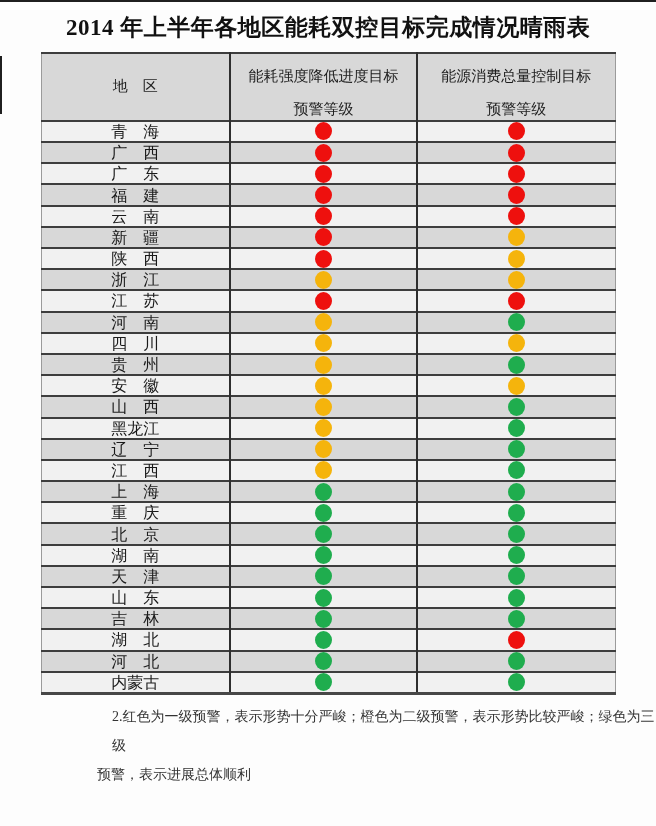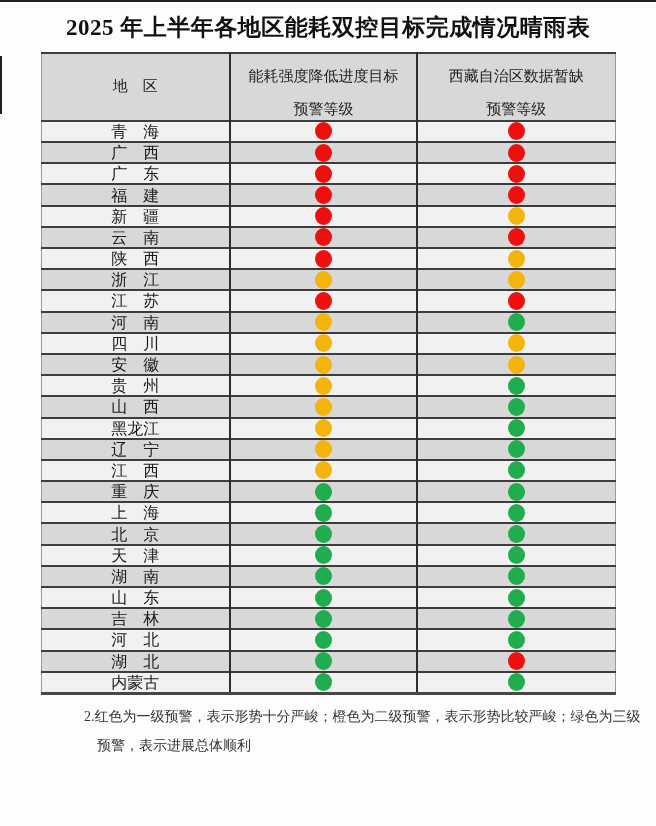--- a/index.html
+++ b/index.html
@@ -73,46 +73,46 @@
     height: 18px;
     border-radius: 50%;
   }
   .notes {
     margin: 7px 0 0 0;
     font-size: 14px;
     line-height: 29px;
     color: #333;
   }
   .note-l1 { padding-left: 46px; }
-  .note-l2 { padding-left: 84px; }
+  .note-l2 { padding-left: 112px; }
   .note-l3 { padding-left: 97px; }
 </style>
 </head>
 <body>
 
 <div class="edge-top"></div>
 <div class="edge-left"></div>
 
-<h1 class="title">2025 年上半年各地区能耗双控目标完成情况晴雨表</h1>
+<h1 class="title">2014 年上半年各地区能耗双控目标完成情况晴雨表</h1>
 
 <table class="barometer">
   <colgroup>
     <col class="c-region">
     <col class="c-col2">
     <col class="c-col3">
   </colgroup>
   <thead>
     <tr>
       <th>地　区</th>
       <th class="vline">
         <div class="hline">能耗强度降低进度目标</div>
         <div class="hline">预警等级</div>
       </th>
       <th class="vline">
-        <div class="hline">西藏自治区数据暂缺</div>
+        <div class="hline">能源消费总量控制目标</div>
         <div class="hline">预警等级</div>
       </th>
     </tr>
   </thead>
   <tbody id="table-body">
       <tr>
         <td class="region">青　海</td>
         <td class="dotcell vline">
           <span class="dot" style="background: rgb(238, 16, 14);"></span>
         </td>
@@ -141,38 +141,38 @@
       <tr>
         <td class="region">福　建</td>
         <td class="dotcell vline">
           <span class="dot" style="background: rgb(238, 16, 14);"></span>
         </td>
         <td class="dotcell vline">
           <span class="dot" style="background: rgb(238, 16, 14);"></span>
         </td>
       </tr>
       <tr>
+        <td class="region">云　南</td>
+        <td class="dotcell vline">
+          <span class="dot" style="background: rgb(238, 16, 14);"></span>
+        </td>
+        <td class="dotcell vline">
+          <span class="dot" style="background: rgb(238, 16, 14);"></span>
+        </td>
+      </tr>
+      <tr>
         <td class="region">新　疆</td>
         <td class="dotcell vline">
           <span class="dot" style="background: rgb(238, 16, 14);"></span>
         </td>
         <td class="dotcell vline">
           <span class="dot" style="background: rgb(245, 180, 12);"></span>
         </td>
       </tr>
       <tr>
-        <td class="region">云　南</td>
-        <td class="dotcell vline">
-          <span class="dot" style="background: rgb(238, 16, 14);"></span>
-        </td>
-        <td class="dotcell vline">
-          <span class="dot" style="background: rgb(238, 16, 14);"></span>
-        </td>
-      </tr>
-      <tr>
         <td class="region">陕　西</td>
         <td class="dotcell vline">
           <span class="dot" style="background: rgb(238, 16, 14);"></span>
         </td>
         <td class="dotcell vline">
           <span class="dot" style="background: rgb(245, 180, 12);"></span>
         </td>
       </tr>
       <tr>
         <td class="region">浙　江</td>
@@ -204,38 +204,38 @@
       <tr>
         <td class="region">四　川</td>
         <td class="dotcell vline">
           <span class="dot" style="background: rgb(245, 180, 12);"></span>
         </td>
         <td class="dotcell vline">
           <span class="dot" style="background: rgb(245, 180, 12);"></span>
         </td>
       </tr>
       <tr>
+        <td class="region">贵　州</td>
+        <td class="dotcell vline">
+          <span class="dot" style="background: rgb(245, 180, 12);"></span>
+        </td>
+        <td class="dotcell vline">
+          <span class="dot" style="background: rgb(31, 173, 78);"></span>
+        </td>
+      </tr>
+      <tr>
         <td class="region">安　徽</td>
         <td class="dotcell vline">
           <span class="dot" style="background: rgb(245, 180, 12);"></span>
         </td>
         <td class="dotcell vline">
           <span class="dot" style="background: rgb(245, 180, 12);"></span>
         </td>
       </tr>
       <tr>
-        <td class="region">贵　州</td>
-        <td class="dotcell vline">
-          <span class="dot" style="background: rgb(245, 180, 12);"></span>
-        </td>
-        <td class="dotcell vline">
-          <span class="dot" style="background: rgb(31, 173, 78);"></span>
-        </td>
-      </tr>
-      <tr>
         <td class="region">山　西</td>
         <td class="dotcell vline">
           <span class="dot" style="background: rgb(245, 180, 12);"></span>
         </td>
         <td class="dotcell vline">
           <span class="dot" style="background: rgb(31, 173, 78);"></span>
         </td>
       </tr>
       <tr>
         <td class="region">黑龙江</td>
@@ -258,98 +258,98 @@
       <tr>
         <td class="region">江　西</td>
         <td class="dotcell vline">
           <span class="dot" style="background: rgb(245, 180, 12);"></span>
         </td>
         <td class="dotcell vline">
           <span class="dot" style="background: rgb(31, 173, 78);"></span>
         </td>
       </tr>
       <tr>
+        <td class="region">上　海</td>
+        <td class="dotcell vline">
+          <span class="dot" style="background: rgb(31, 173, 78);"></span>
+        </td>
+        <td class="dotcell vline">
+          <span class="dot" style="background: rgb(31, 173, 78);"></span>
+        </td>
+      </tr>
+      <tr>
         <td class="region">重　庆</td>
         <td class="dotcell vline">
           <span class="dot" style="background: rgb(31, 173, 78);"></span>
         </td>
         <td class="dotcell vline">
           <span class="dot" style="background: rgb(31, 173, 78);"></span>
         </td>
       </tr>
       <tr>
-        <td class="region">上　海</td>
-        <td class="dotcell vline">
-          <span class="dot" style="background: rgb(31, 173, 78);"></span>
-        </td>
-        <td class="dotcell vline">
-          <span class="dot" style="background: rgb(31, 173, 78);"></span>
-        </td>
-      </tr>
-      <tr>
         <td class="region">北　京</td>
         <td class="dotcell vline">
           <span class="dot" style="background: rgb(31, 173, 78);"></span>
         </td>
         <td class="dotcell vline">
           <span class="dot" style="background: rgb(31, 173, 78);"></span>
         </td>
       </tr>
       <tr>
+        <td class="region">湖　南</td>
+        <td class="dotcell vline">
+          <span class="dot" style="background: rgb(31, 173, 78);"></span>
+        </td>
+        <td class="dotcell vline">
+          <span class="dot" style="background: rgb(31, 173, 78);"></span>
+        </td>
+      </tr>
+      <tr>
         <td class="region">天　津</td>
         <td class="dotcell vline">
           <span class="dot" style="background: rgb(31, 173, 78);"></span>
         </td>
         <td class="dotcell vline">
           <span class="dot" style="background: rgb(31, 173, 78);"></span>
         </td>
       </tr>
       <tr>
-        <td class="region">湖　南</td>
-        <td class="dotcell vline">
-          <span class="dot" style="background: rgb(31, 173, 78);"></span>
-        </td>
-        <td class="dotcell vline">
-          <span class="dot" style="background: rgb(31, 173, 78);"></span>
-        </td>
-      </tr>
-      <tr>
         <td class="region">山　东</td>
         <td class="dotcell vline">
           <span class="dot" style="background: rgb(31, 173, 78);"></span>
         </td>
         <td class="dotcell vline">
           <span class="dot" style="background: rgb(31, 173, 78);"></span>
         </td>
       </tr>
       <tr>
         <td class="region">吉　林</td>
         <td class="dotcell vline">
           <span class="dot" style="background: rgb(31, 173, 78);"></span>
         </td>
         <td class="dotcell vline">
           <span class="dot" style="background: rgb(31, 173, 78);"></span>
         </td>
       </tr>
       <tr>
+        <td class="region">湖　北</td>
+        <td class="dotcell vline">
+          <span class="dot" style="background: rgb(31, 173, 78);"></span>
+        </td>
+        <td class="dotcell vline">
+          <span class="dot" style="background: rgb(238, 16, 14);"></span>
+        </td>
+      </tr>
+      <tr>
         <td class="region">河　北</td>
         <td class="dotcell vline">
           <span class="dot" style="background: rgb(31, 173, 78);"></span>
         </td>
         <td class="dotcell vline">
           <span class="dot" style="background: rgb(31, 173, 78);"></span>
-        </td>
-      </tr>
-      <tr>
-        <td class="region">湖　北</td>
-        <td class="dotcell vline">
-          <span class="dot" style="background: rgb(31, 173, 78);"></span>
-        </td>
-        <td class="dotcell vline">
-          <span class="dot" style="background: rgb(238, 16, 14);"></span>
         </td>
       </tr>
       <tr>
         <td class="region">内蒙古</td>
         <td class="dotcell vline">
           <span class="dot" style="background: rgb(31, 173, 78);"></span>
         </td>
         <td class="dotcell vline">
           <span class="dot" style="background: rgb(31, 173, 78);"></span>
         </td>

